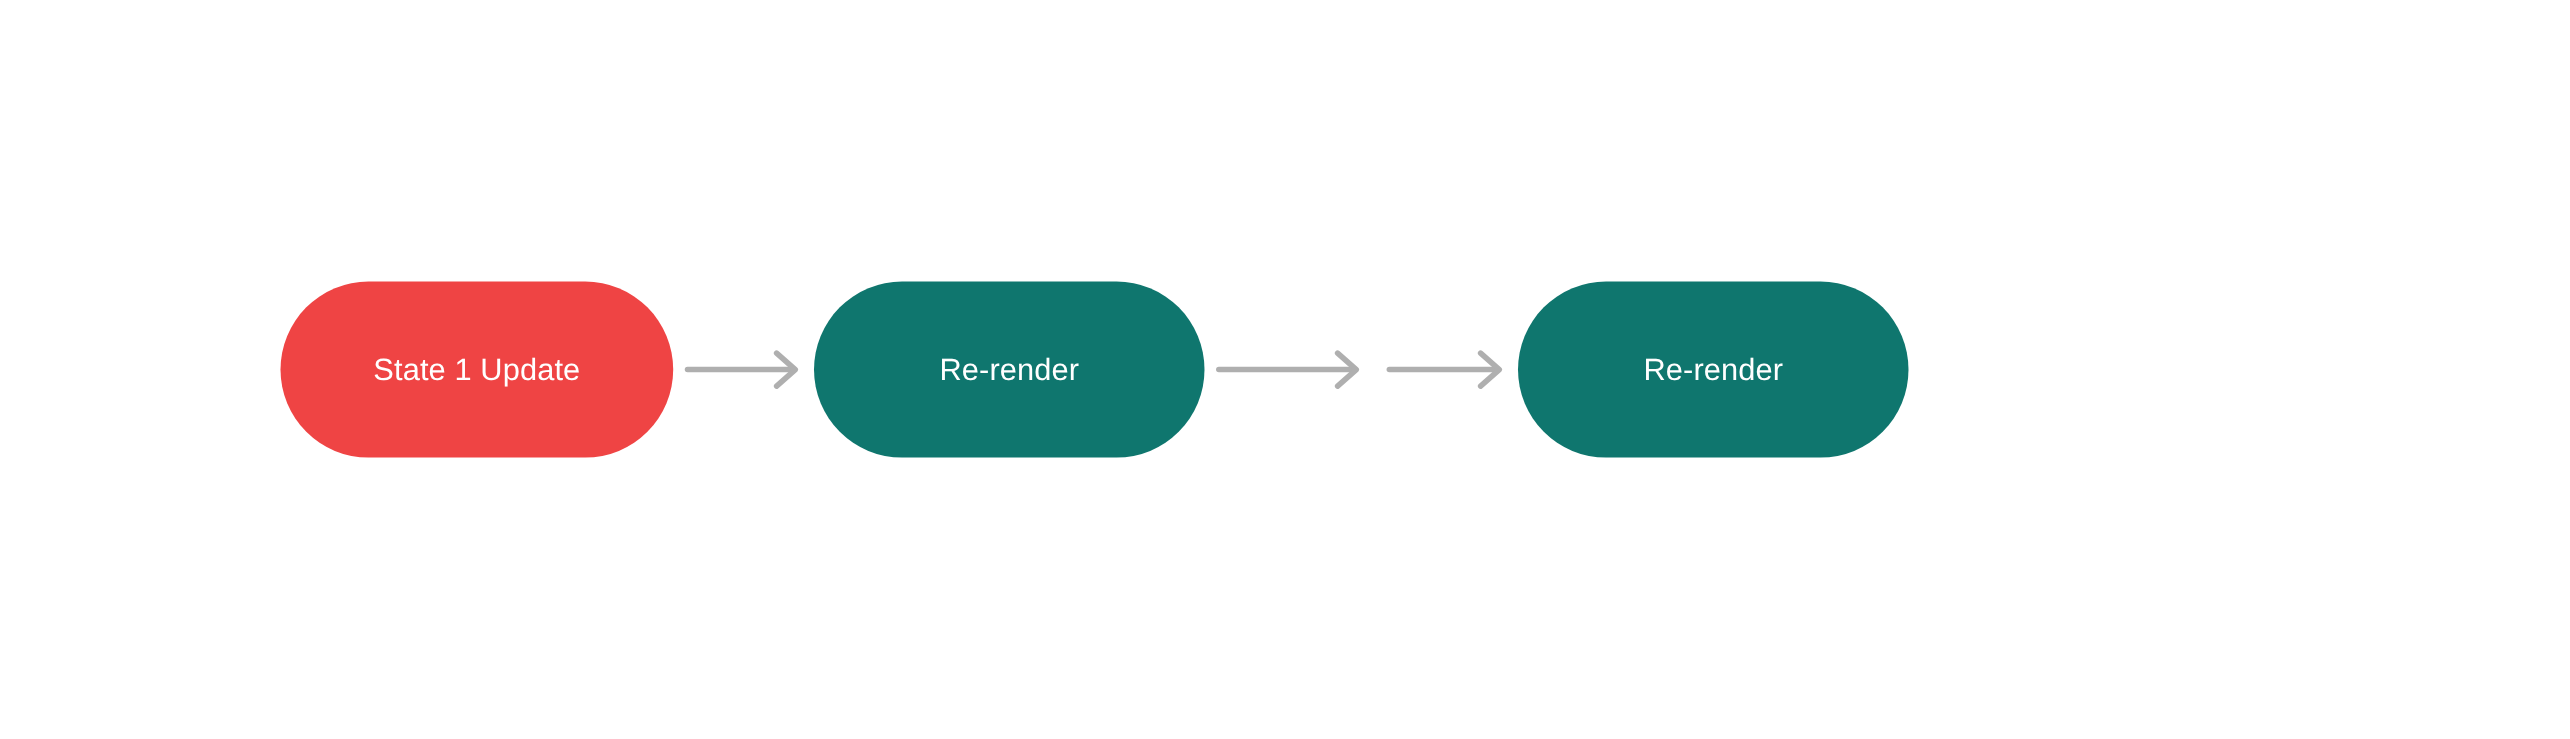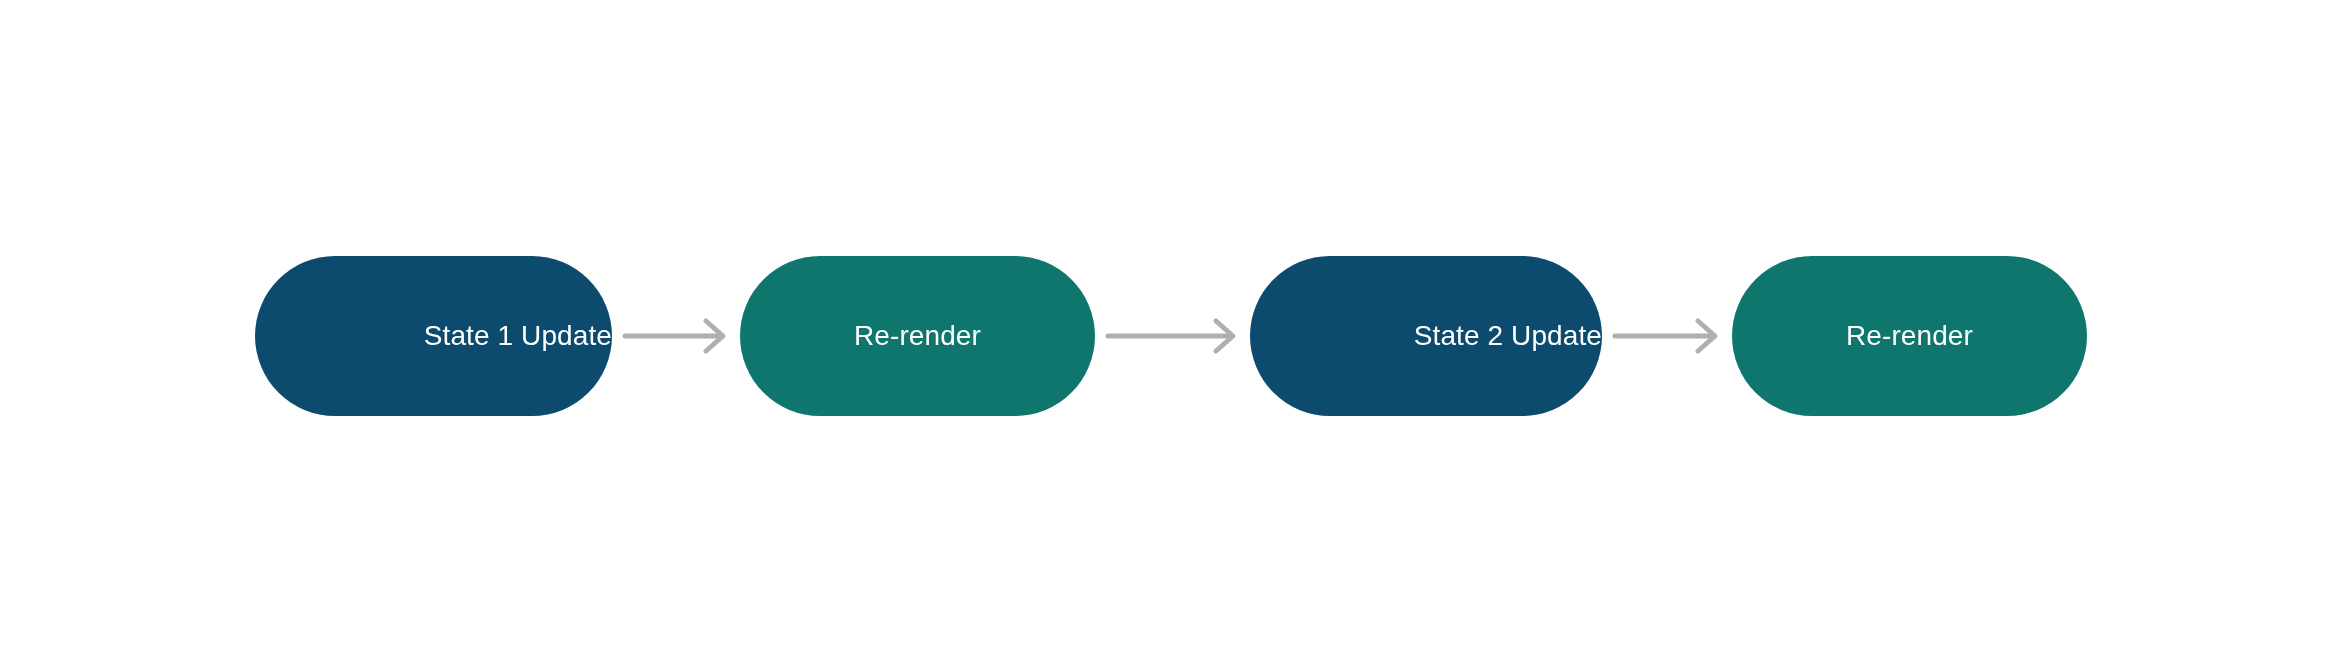--- a/index.html
+++ b/index.html
@@ -44,21 +44,21 @@
   .node-label {
     color: #ffffff;
     font-size: 28px;
     font-weight: 400;
     line-height: 1;
     letter-spacing: 0.1px;
     white-space: nowrap;
     text-align: center;
     font-family: "Liberation Sans", sans-serif;
   }
-  .node.state    { background: #0c4a6e; justify-content: flex-end; }
+  .node.state    { background: #ef4444; }
   .node.render   { background: #0f766e; }
   .node.w-state1 { width: 357px; }
   .node.w-render1{ width: 355px; }
   .node.w-state2 { width: 352px; }
   .node.w-render2{ width: 355px; }
 
   .connector {
     flex: 0 0 auto;
     height: 40px;
     display: flex;
@@ -103,23 +103,20 @@
 
     <div class="connector c2">
       <span>
         <svg width="135" height="40" viewBox="0 0 135 40" aria-hidden="true">
           <path class="arrow-stroke" d="M3 20 H 125"></path>
           <path class="arrow-stroke" d="M111 5 L 128 20 L 111 35"></path>
         </svg>
       </span>
     </div>
 
-    <div class="node state w-state2">
-      <span class="node-label">State 2 Update</span>
-    </div>
 
     <div class="connector c3">
       <span>
         <svg width="110" height="40" viewBox="0 0 110 40" aria-hidden="true">
           <path class="arrow-stroke" d="M3 20 H 100"></path>
           <path class="arrow-stroke" d="M86 5 L 103 20 L 86 35"></path>
         </svg>
       </span>
     </div>
 

